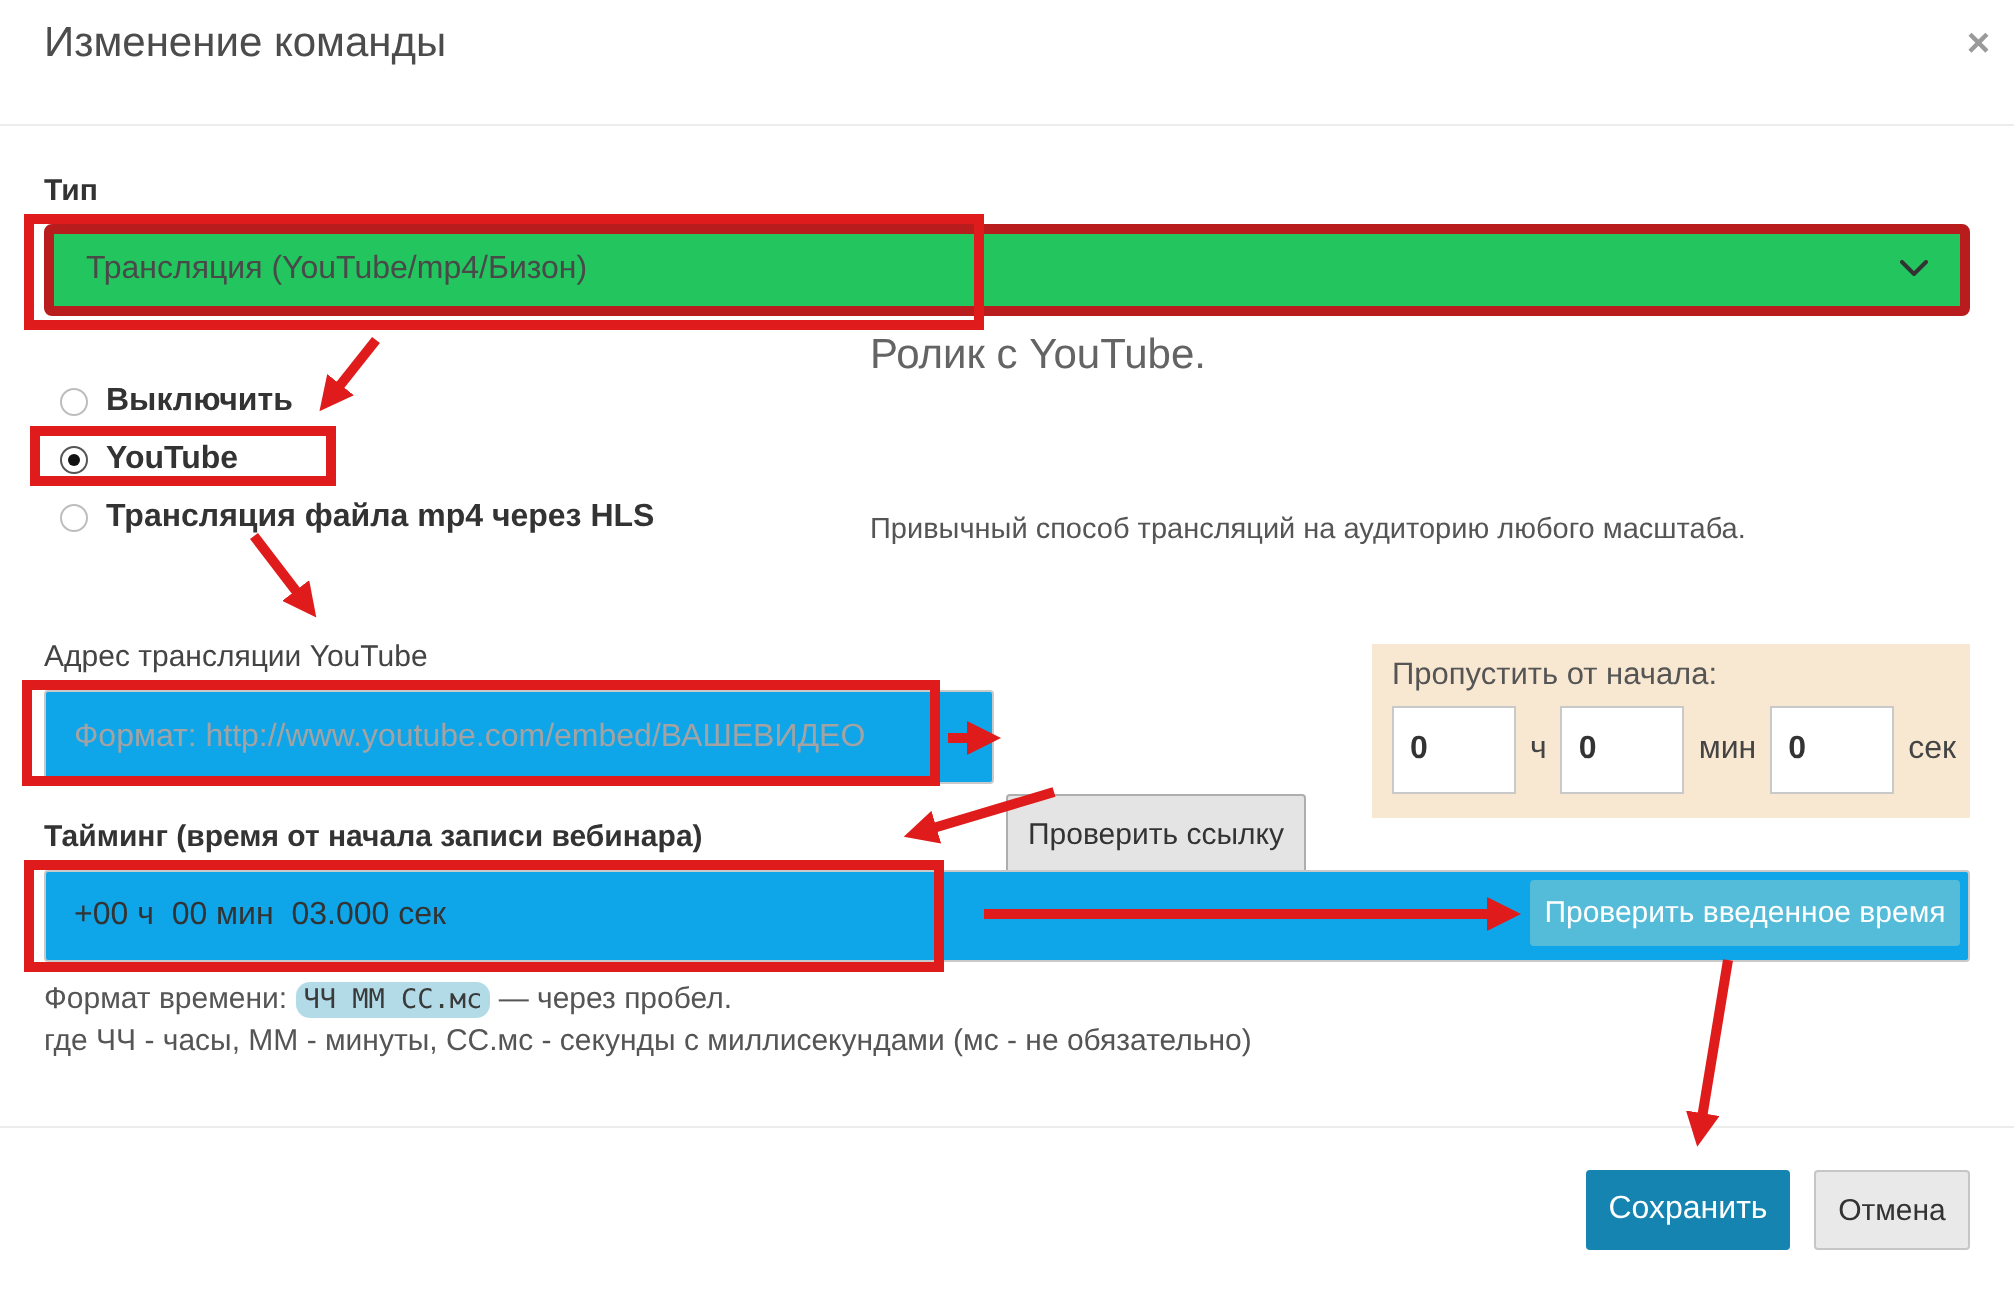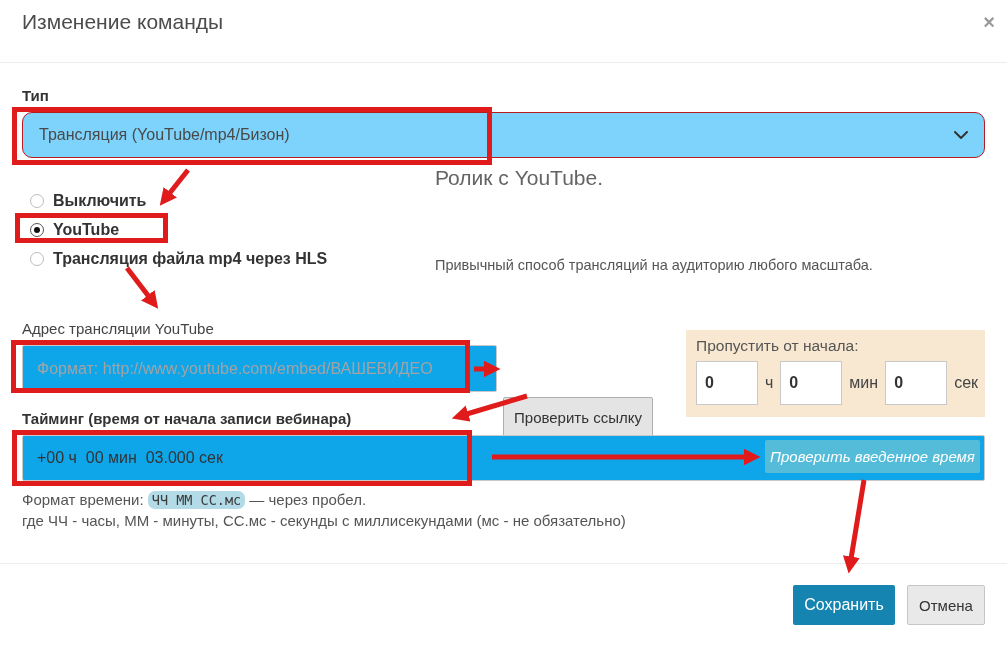--- a/index.html
+++ b/index.html
@@ -16,21 +16,21 @@
   .close-x { right:12px; top:12px; font-size:20px; color:#9a9a9a; cursor:pointer; line-height:1; font-weight:bold; }
   .divider { left:0; right:0; height:1px; background:#ececec; }
 
   
   .lbl-bold { font-size:15px; font-weight:bold; color:#333; }
   .lbl { font-size:15px; color:#444; }
 
   
   .sel {
     left:22px; top:112px; width:963px; height:46px;
-    border:1px solid #b91c1c; border-radius:10px; background:#7dd3fc;
+    border:5px solid #b91c1c; border-radius:4px; background:#22c55e;
     display:flex; align-items:center; padding:0 16px; cursor:pointer;
   }
   .sel-text { font-size:16px; color:#494949; flex:1; }
 
   
   .radio-row { left:30px; display:flex; align-items:center; gap:9px; cursor:pointer; }
   .radio-dot {
     width:14px; height:14px; border-radius:50%%;
     border:1px solid #bdbdbd; background:#fff; position:relative; flex:0 0 14px;
     border-radius:50%;
@@ -58,36 +58,36 @@
   .timing-input { left:22px; top:435px; width:963px; height:46px; }
 
   .btn-gray {
     background:#e4e4e4; border:1px solid #aeaeae; border-radius:2px;
     font-family:"Liberation Sans", sans-serif; font-size:15px; color:#333; cursor:pointer;margin-top:47px;
   }
   .check-link-btn { left:503px; top:350px; width:150px; height:41px; }
 
   
   .skip-panel {
-    left:686px; top:330px; width:299px; height:87px;
+    left:686px; top:322px; width:299px; height:87px;
     background:#f8e8d1; padding:7px 10px;
   }
   .skip-label { font-size:15.5px; color:#555; margin-bottom:6px; }
   .skip-row { display:flex; align-items:center; gap:7px; }
   .skip-input {
     width:62px; height:44px; border:1px solid #c9c9c9; background:#fff;
     font-family:"Liberation Sans", sans-serif; font-size:16px; font-weight:bold; color:#333;
     padding:0 8px; outline:none;
   }
   .skip-unit { font-size:16px; color:#444; }
 
   .check-time-btn {
     left:765px; top:440px; width:215px; height:33px;
     background:#54bcd9; border:none; border-radius:2px;
-    font-family:"Liberation Sans", sans-serif; font-size:15px; color:#fff; cursor:pointer;font-style:italic;
+    font-family:"Liberation Sans", sans-serif; font-size:15px; color:#fff; cursor:pointer;
   }
 
   .format-line { left:22px; top:491px; font-size:15px; color:#555; }
   .format-code {
     font-family:"DejaVu Sans Mono", monospace; font-size:13.5px; color:#3a3a3a;
     background:#b2dbe7; padding:1px 4px;border-radius:7px;
   }
   .format-note { left:22px; top:512px; font-size:15px; color:#555; }
 
   

